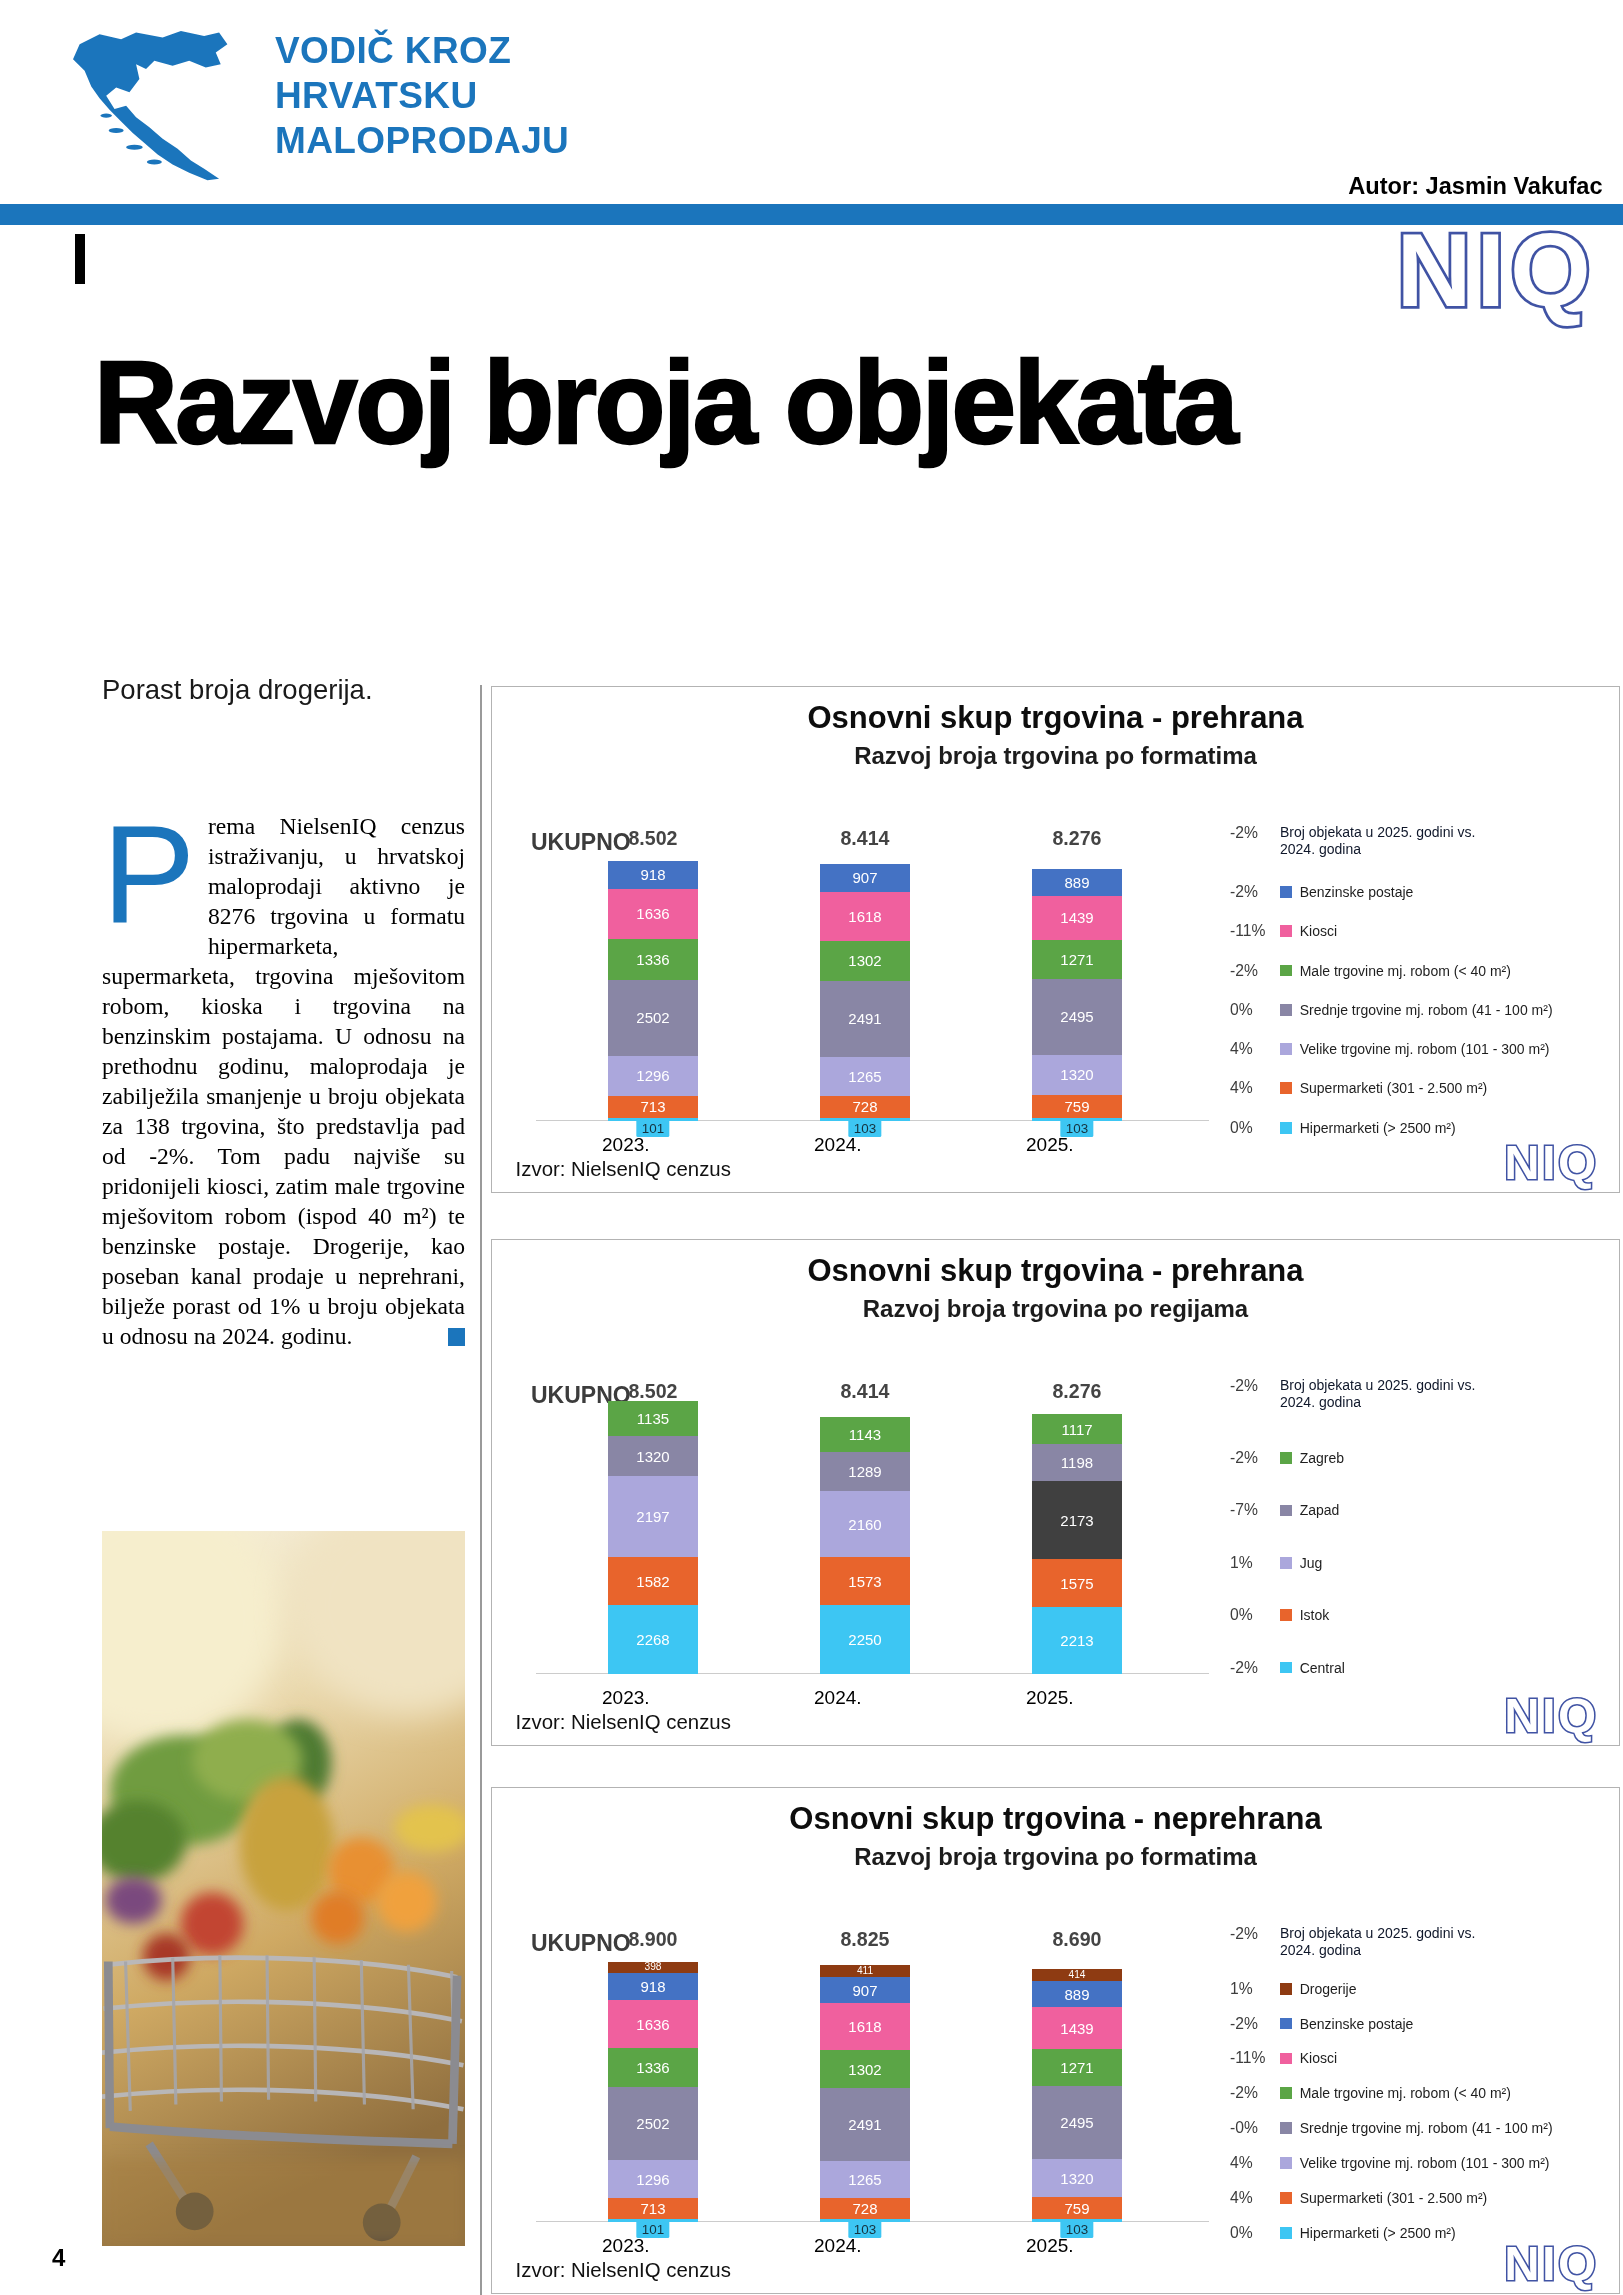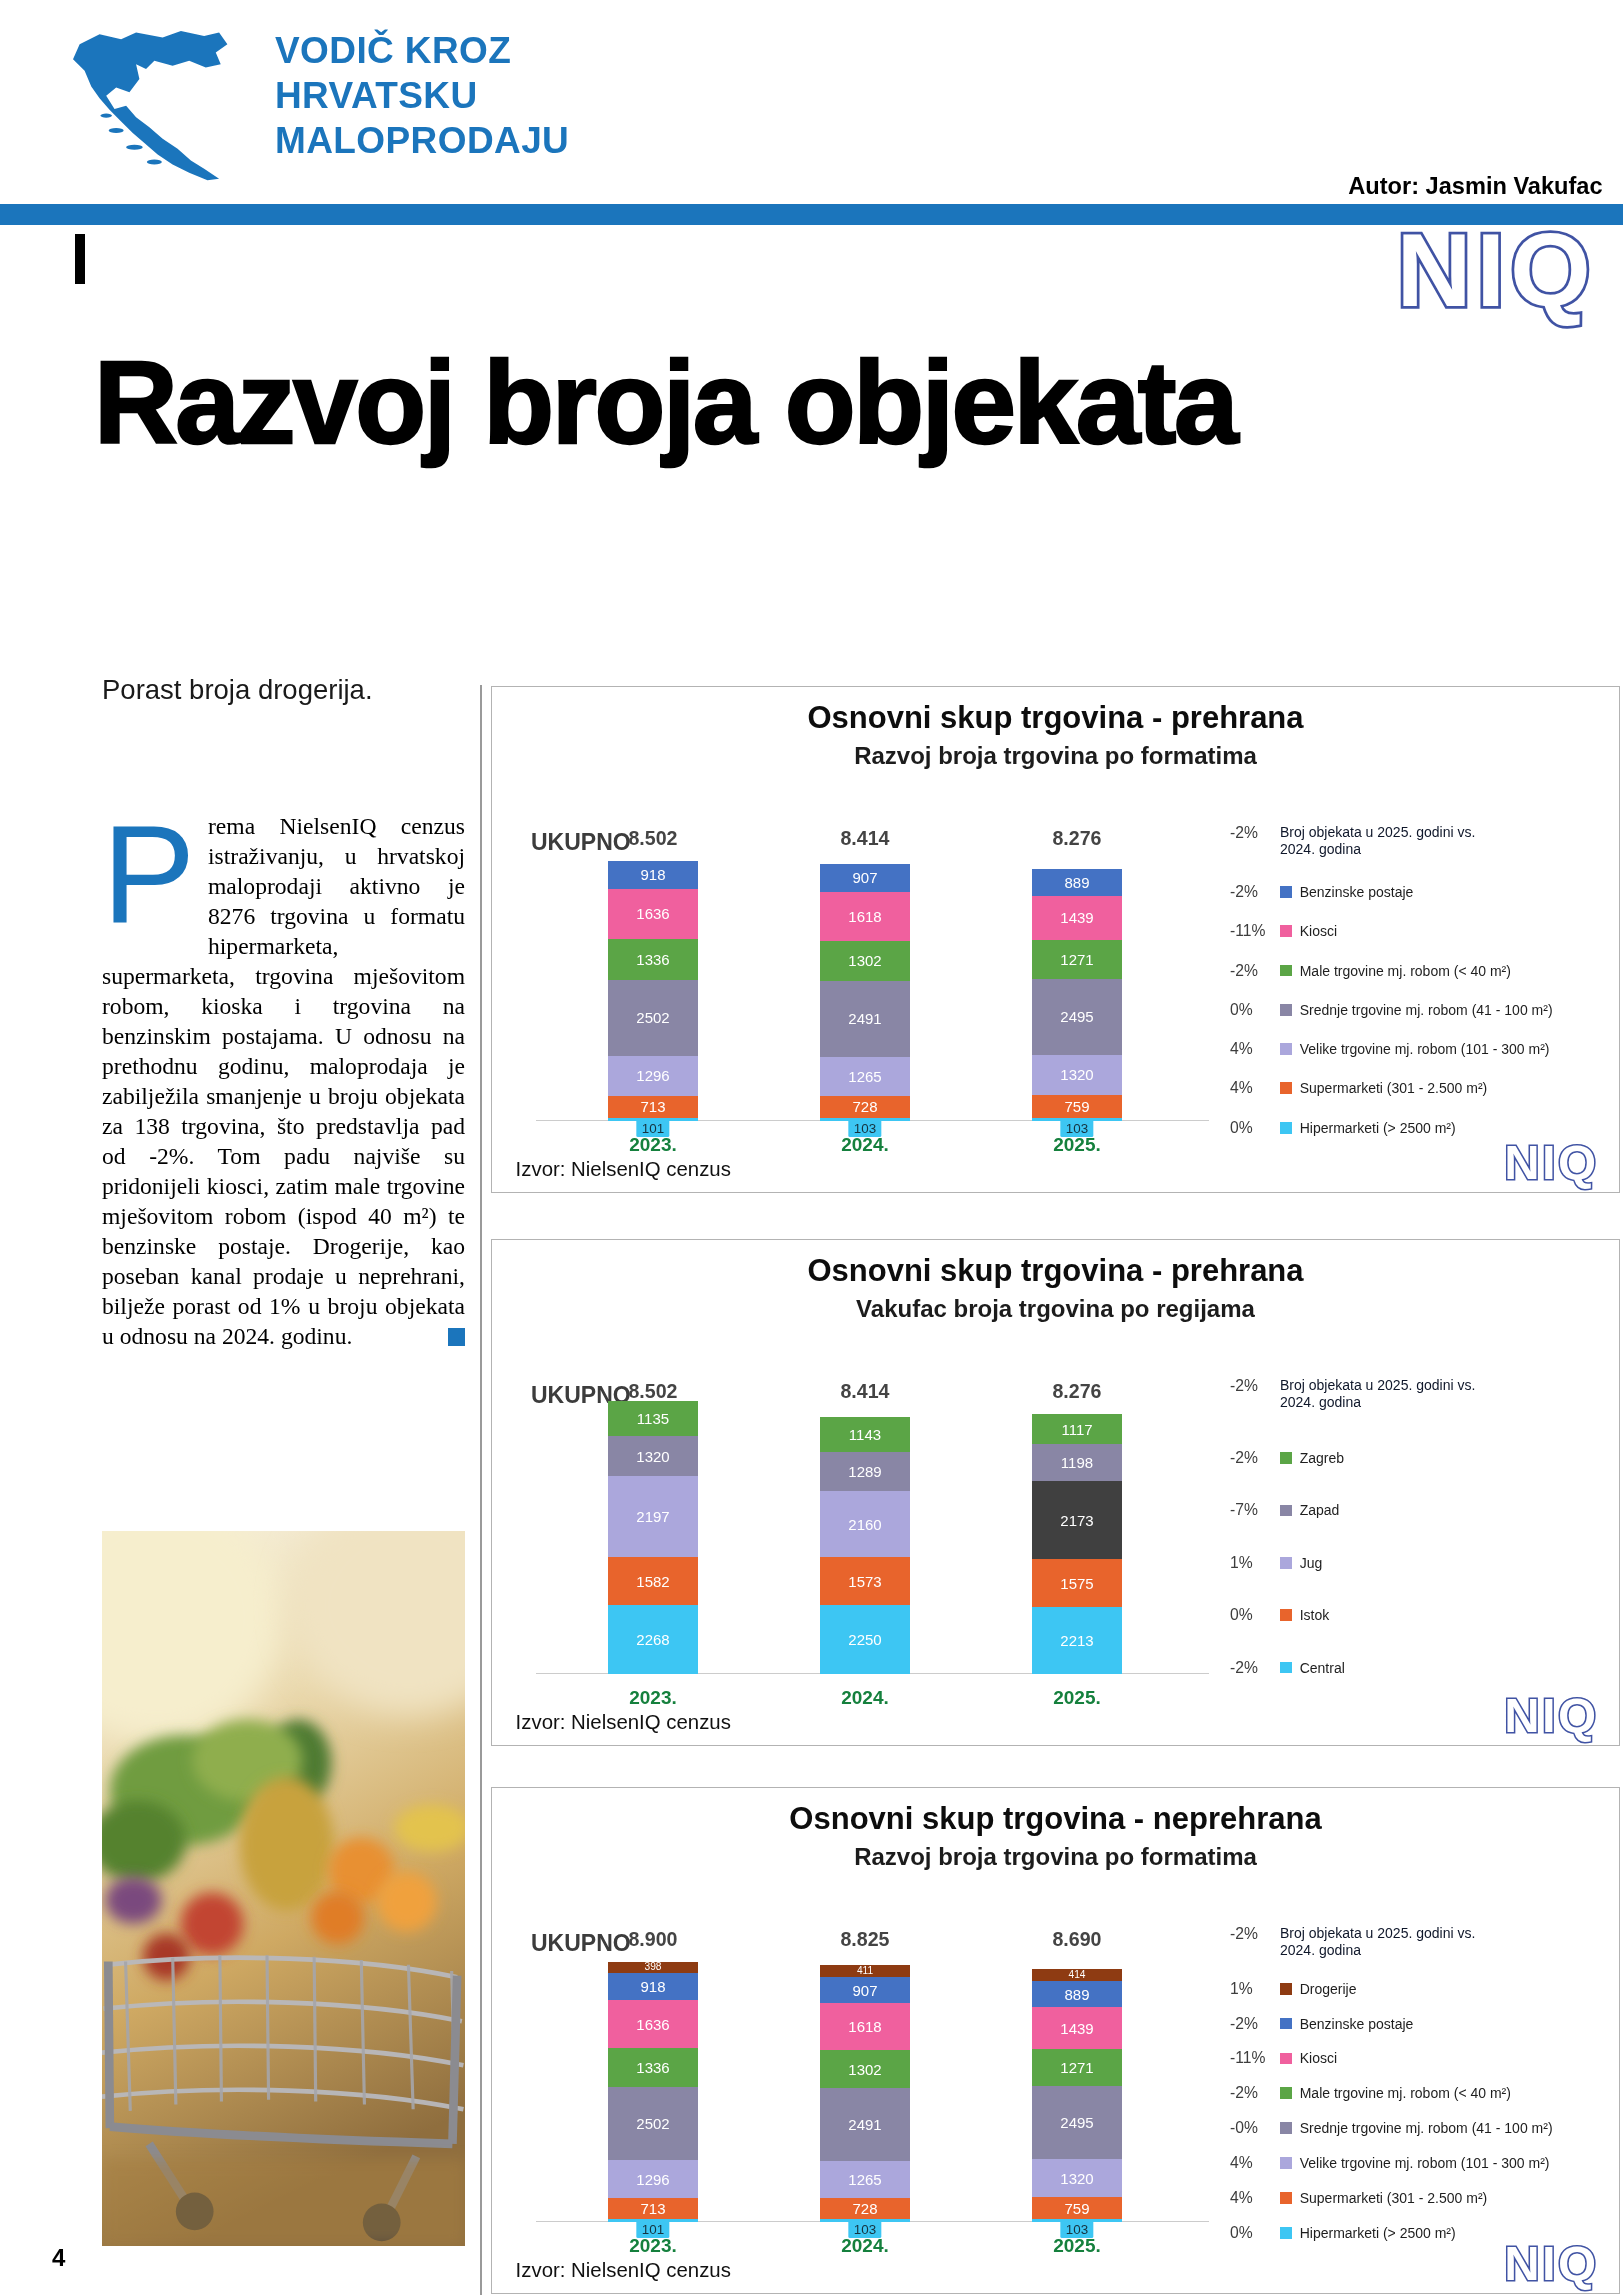--- a/index.html
+++ b/index.html
@@ -70,21 +70,21 @@
   .ukupno { position:absolute; left:4px; top:7.9px; font-size:23px; font-weight:bold; color:#3c3c3c; }
 
   .bar-col { position:absolute; top:0; bottom:0; width:102px; }
   .bar-total { position:absolute; top:6.3px; left:-15.7px; right:-15.7px; text-align:center; font-size:19.6px; font-weight:bold; color:#444; }
   .bar-stack { position:absolute; bottom:46px; left:6.3px; right:6.3px; display:flex; flex-direction:column; }
   .bar-seg { position:relative; display:flex; align-items:center; justify-content:center; overflow:hidden; }
   .seg-label { font-size:15px; line-height:1; color:#ffffff; }
   .seg-label.small { font-size:10.2px; }
   .bar-chip { position:absolute; bottom:30px; left:50%; transform:translateX(-50%); font-size:13.4px; line-height:1;
     color:#15333f; padding:1.6px 5.5px; border-radius:1.6px; }
-  .bar-xlabel { position:absolute; bottom:11px; left:0; right:0; text-align:center; font-size:19px; font-weight:bold; color:#15803d; }
+  .bar-xlabel { position:absolute; bottom:11px; left:0; right:0; font-size:19px; font-weight:normal; color:#000000; }
 
   .chart-right { position:absolute; left:738px; top:137px; right:14px; height:334px; display:flex; flex-direction:column; }
   .note-row { display:flex; align-items:flex-start; }
   .legend-pct { width:50px; flex:0 0 50px; font-size:15.7px; color:#3d3d3d; }
   .chart-note { font-size:14px; line-height:17.3px; color:#0f172a; max-width:212px; }
   .legend { flex:1; display:flex; flex-direction:column; justify-content:space-evenly; margin-top:3.1px; }
   .legend-row { display:flex; align-items:center; }
   .legend-swatch { width:11.8px; height:11.8px; flex:0 0 11.8px; margin-right:7.9px; }
   .legend-label { font-size:14px; color:#1e1e1e; white-space:nowrap; }
 
@@ -316,21 +316,21 @@
             <div class="legend-label">Hipermarketi (&gt; 2500 m²)</div>
           </div>
         </div>
     </div>
     <div class="chart-source">Izvor: NielsenIQ cenzus</div>
     <div class="chart-niq niq-logo">NIQ</div>
   </section>
 
   <section class="panel panel-2">
     <div class="chart-title">Osnovni skup trgovina - prehrana</div>
-    <div class="chart-subtitle">Vakufac broja trgovina po regijama</div>
+    <div class="chart-subtitle">Razvoj broja trgovina po regijama</div>
     <div class="chart-area">
       <div class="baseline"></div>
       <div class="ukupno">UKUPNO</div>
     <div class="bar-col" style="left: 75px;">
           <div class="bar-total">8.502</div>
           <div class="bar-stack">
             <div class="bar-seg" style="height: 35px; background: rgb(91, 165, 70);">
               <div class="seg-label">1135</div>
             </div>
             <div class="bar-seg" style="height: 40px; background: rgb(137, 134, 165);">

